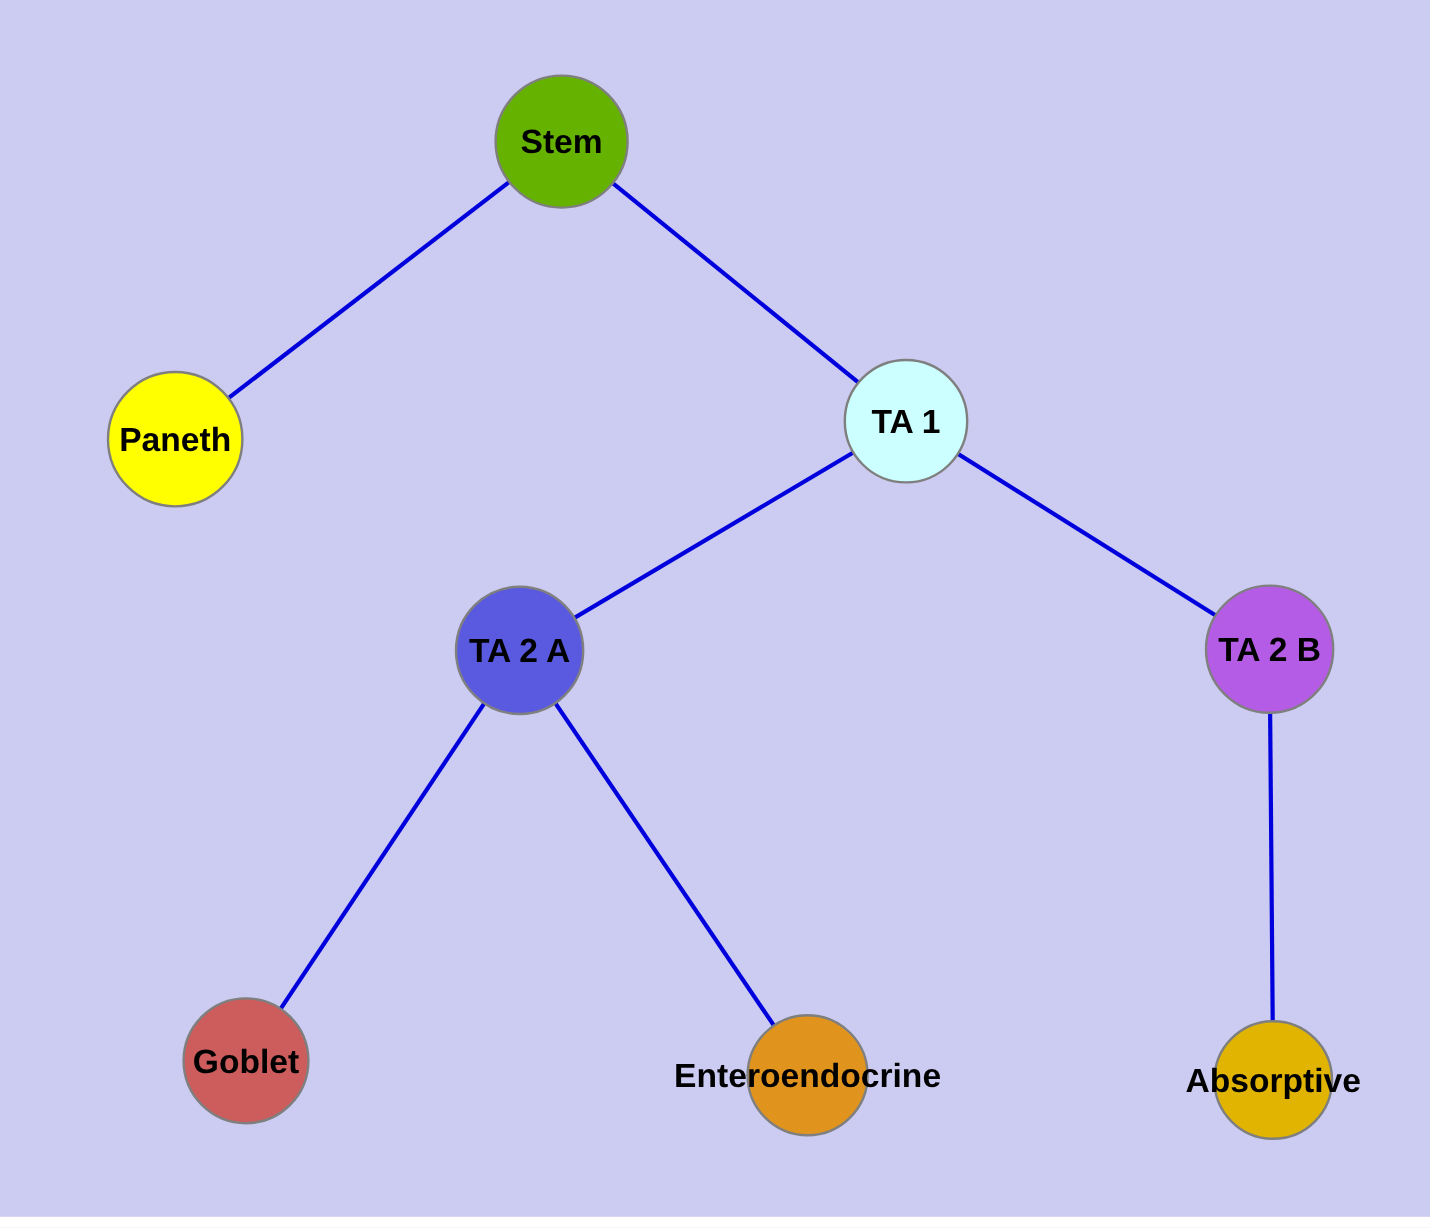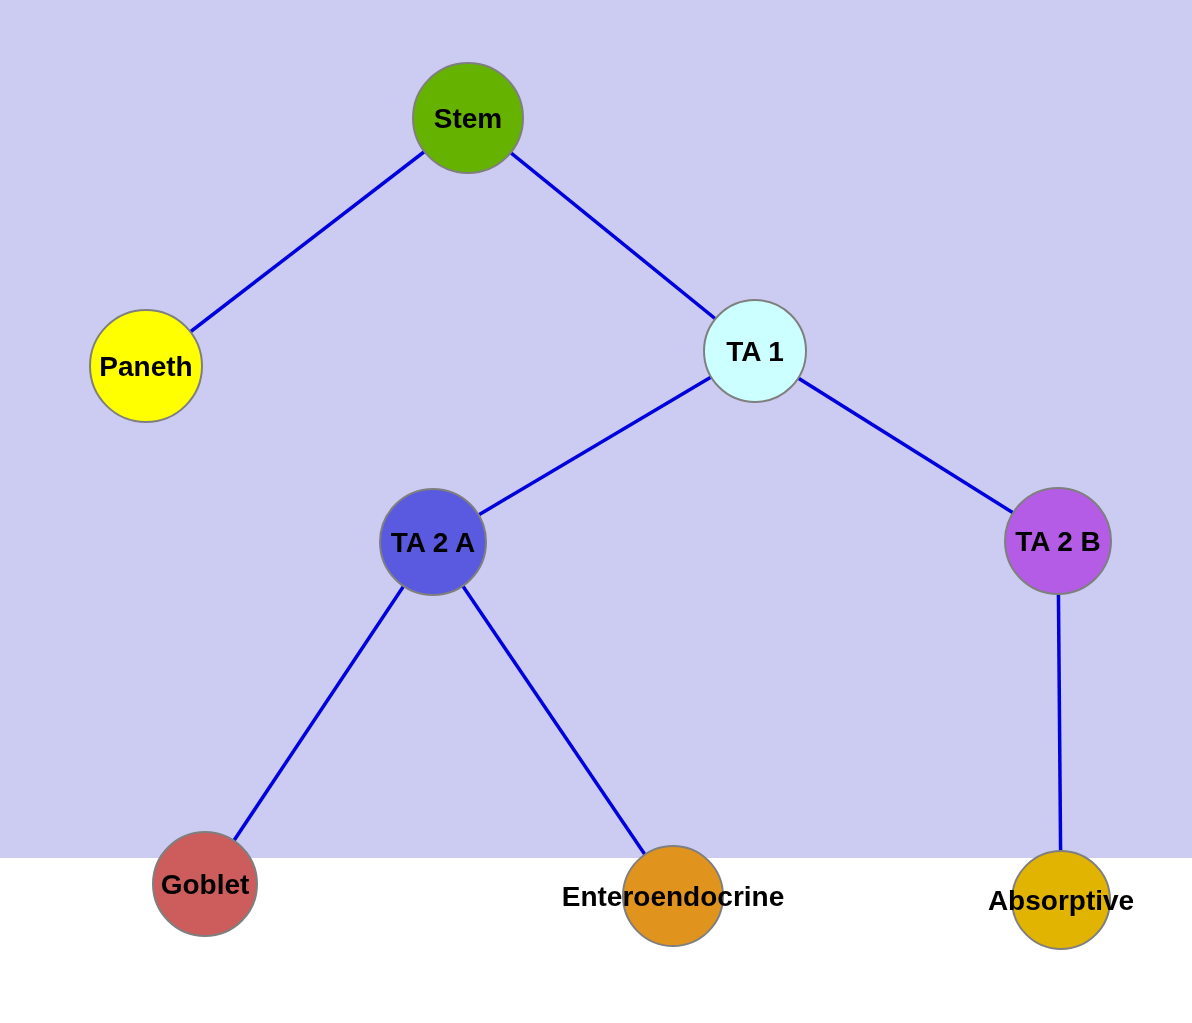--- a/index.html
+++ b/index.html
@@ -7,21 +7,21 @@
     padding: 0;
     background: #ffffff;
     width: 1192px;
     height: 1023px;
     overflow: hidden;
     font-family: "Liberation Sans", sans-serif;
   }
   .canvas {
     position: relative;
     width: 1192px;
-    height: 858px;
+    height: 1014px;
     background: #ccccf2;
   }
   svg {
     display: block;
   }
   .node-circle {
     stroke-width: 2px;
     cursor: pointer;
   }
   .node-label {

